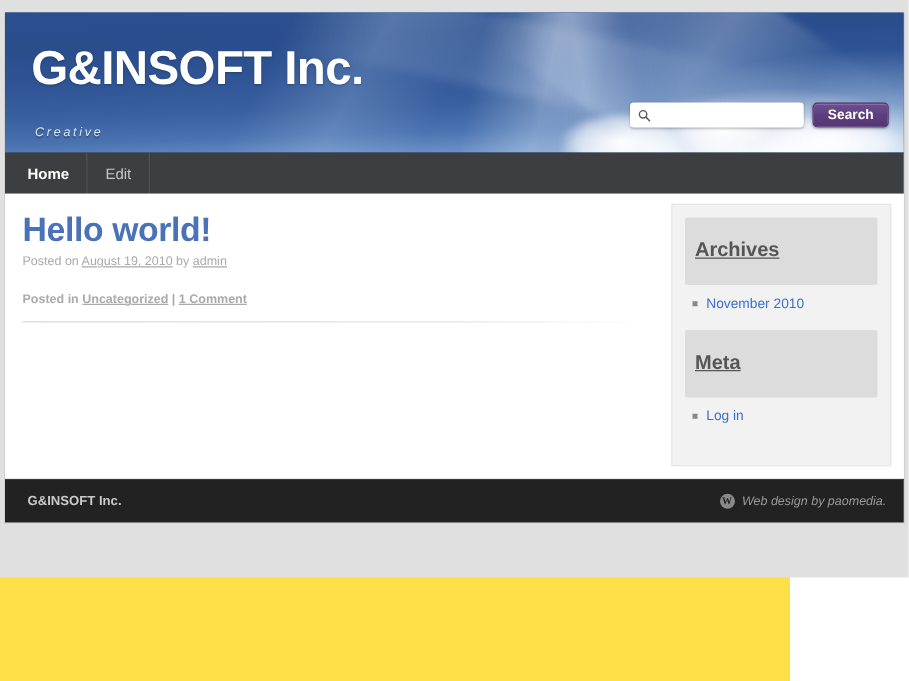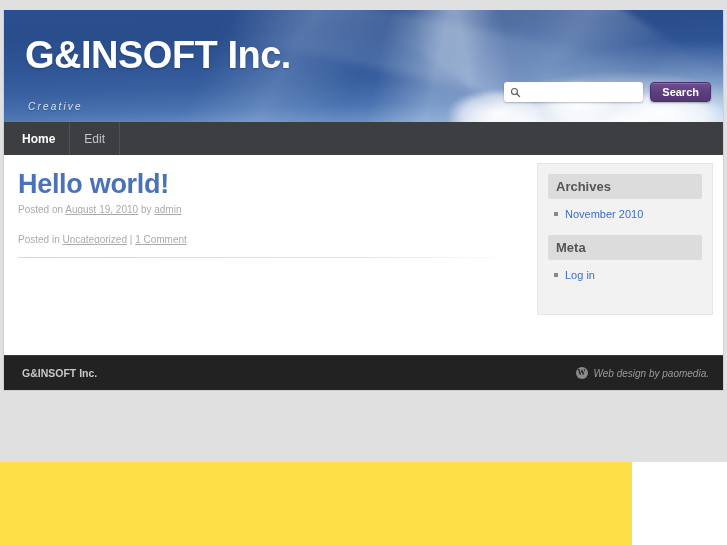--- a/index.html
+++ b/index.html
@@ -225,20 +225,21 @@
   .entry-body {
     margin: 14px 14px 0 14px;
     font-size: 11.5px;
     color: #333333;
     line-height: 16px;
   }
   .entry-footer {
     margin: 16px 14px 0 14px;
     font-size: 10px;
     color: #aaaaaa;
+    font-weight: bold;
   }
   .entry-footer a {
     color: #aaaaaa;
     text-decoration: underline;
   }
   .entry-divider {
     margin: 12px 14px 0 14px;
     height: 1px;
     background: linear-gradient(to right, #d7d7d7 0%, #e4e4e4 70%, #ffffff 100%);
     border: none;
@@ -255,24 +256,25 @@
     background: #f2f2f2;
     border: 1px solid #e6e6e6;
     padding: 10px 10px 18px 10px;
     box-sizing: border-box;
   }
   .widget { margin-bottom: 4px; }
   .widget-title {
     margin: 0;
     background: #dcdcdc;
     color: #555555;
-    font-size: 13px;
-    font-weight: bold;
-    padding: 5px 8px;
+    font-size: 16px;
+    font-weight: bold;
+    padding: 18px 8px;
     border-radius: 2px;
+    text-decoration: underline;
   }
   .widget-list {
     list-style: none;
     margin: 8px 0 14px 0;
     padding: 0 0 0 6px;
   }
   .widget-list li {
     position: relative;
     padding-left: 11px;
     margin-bottom: 5px;

